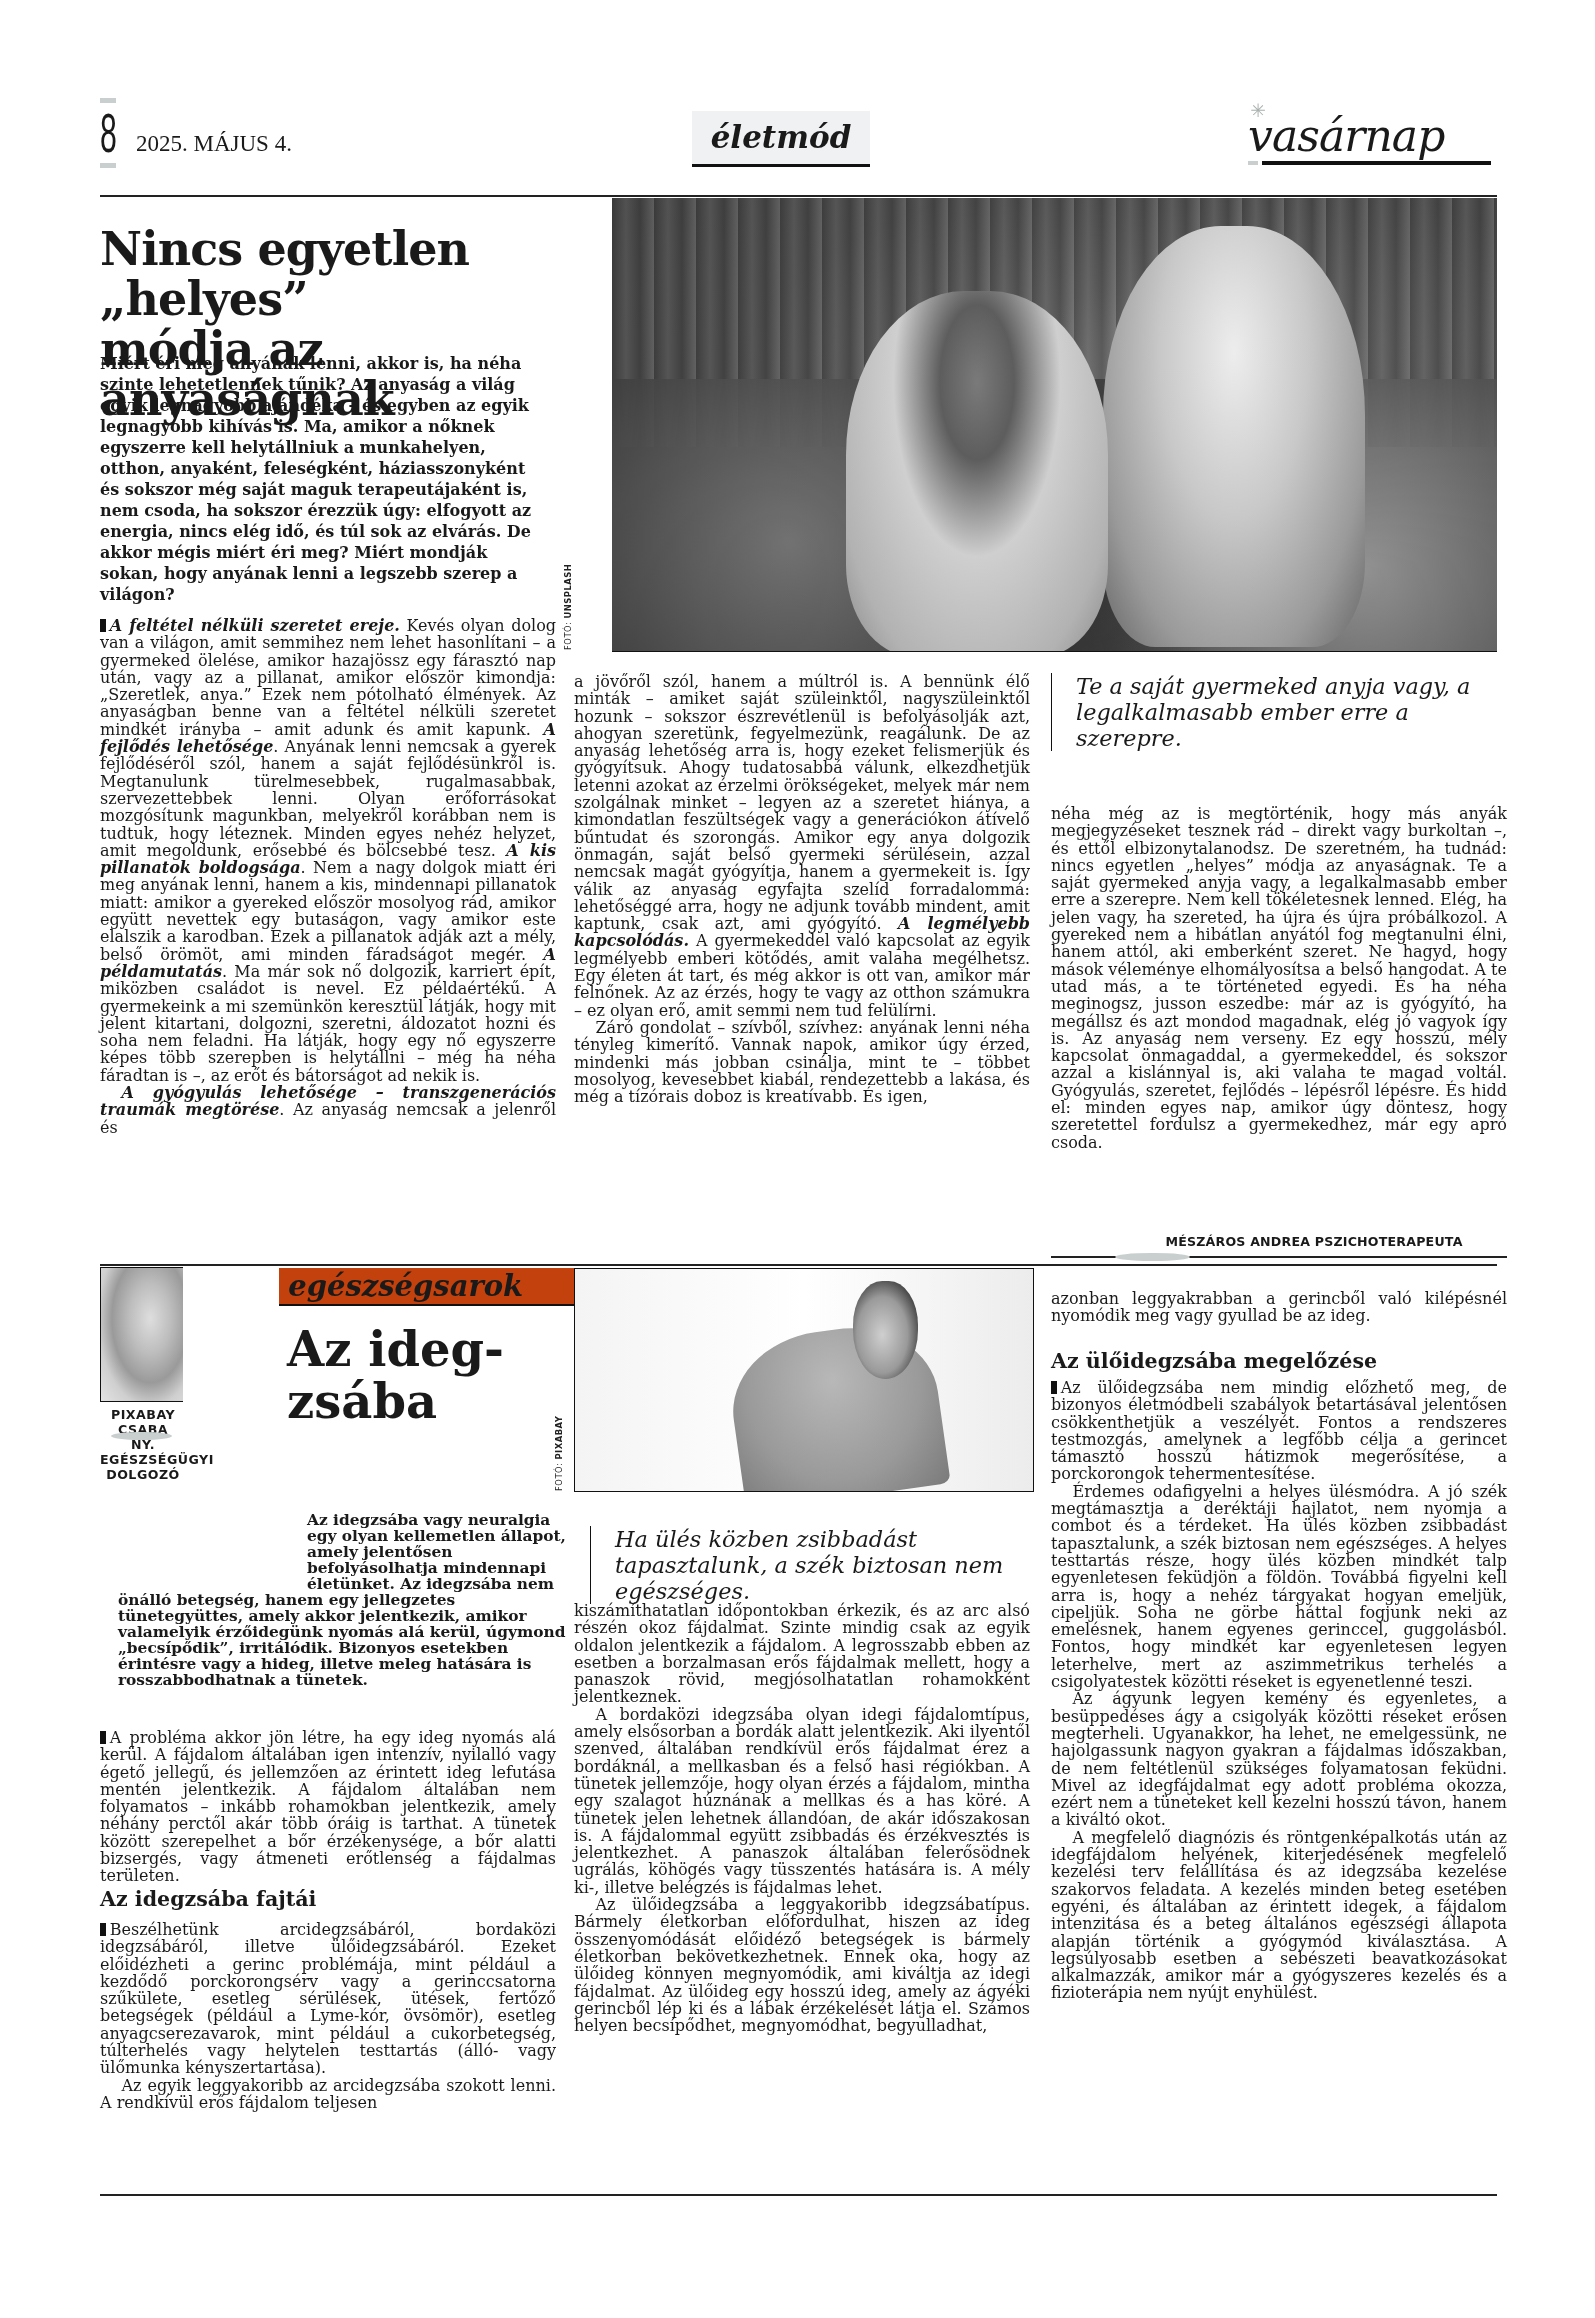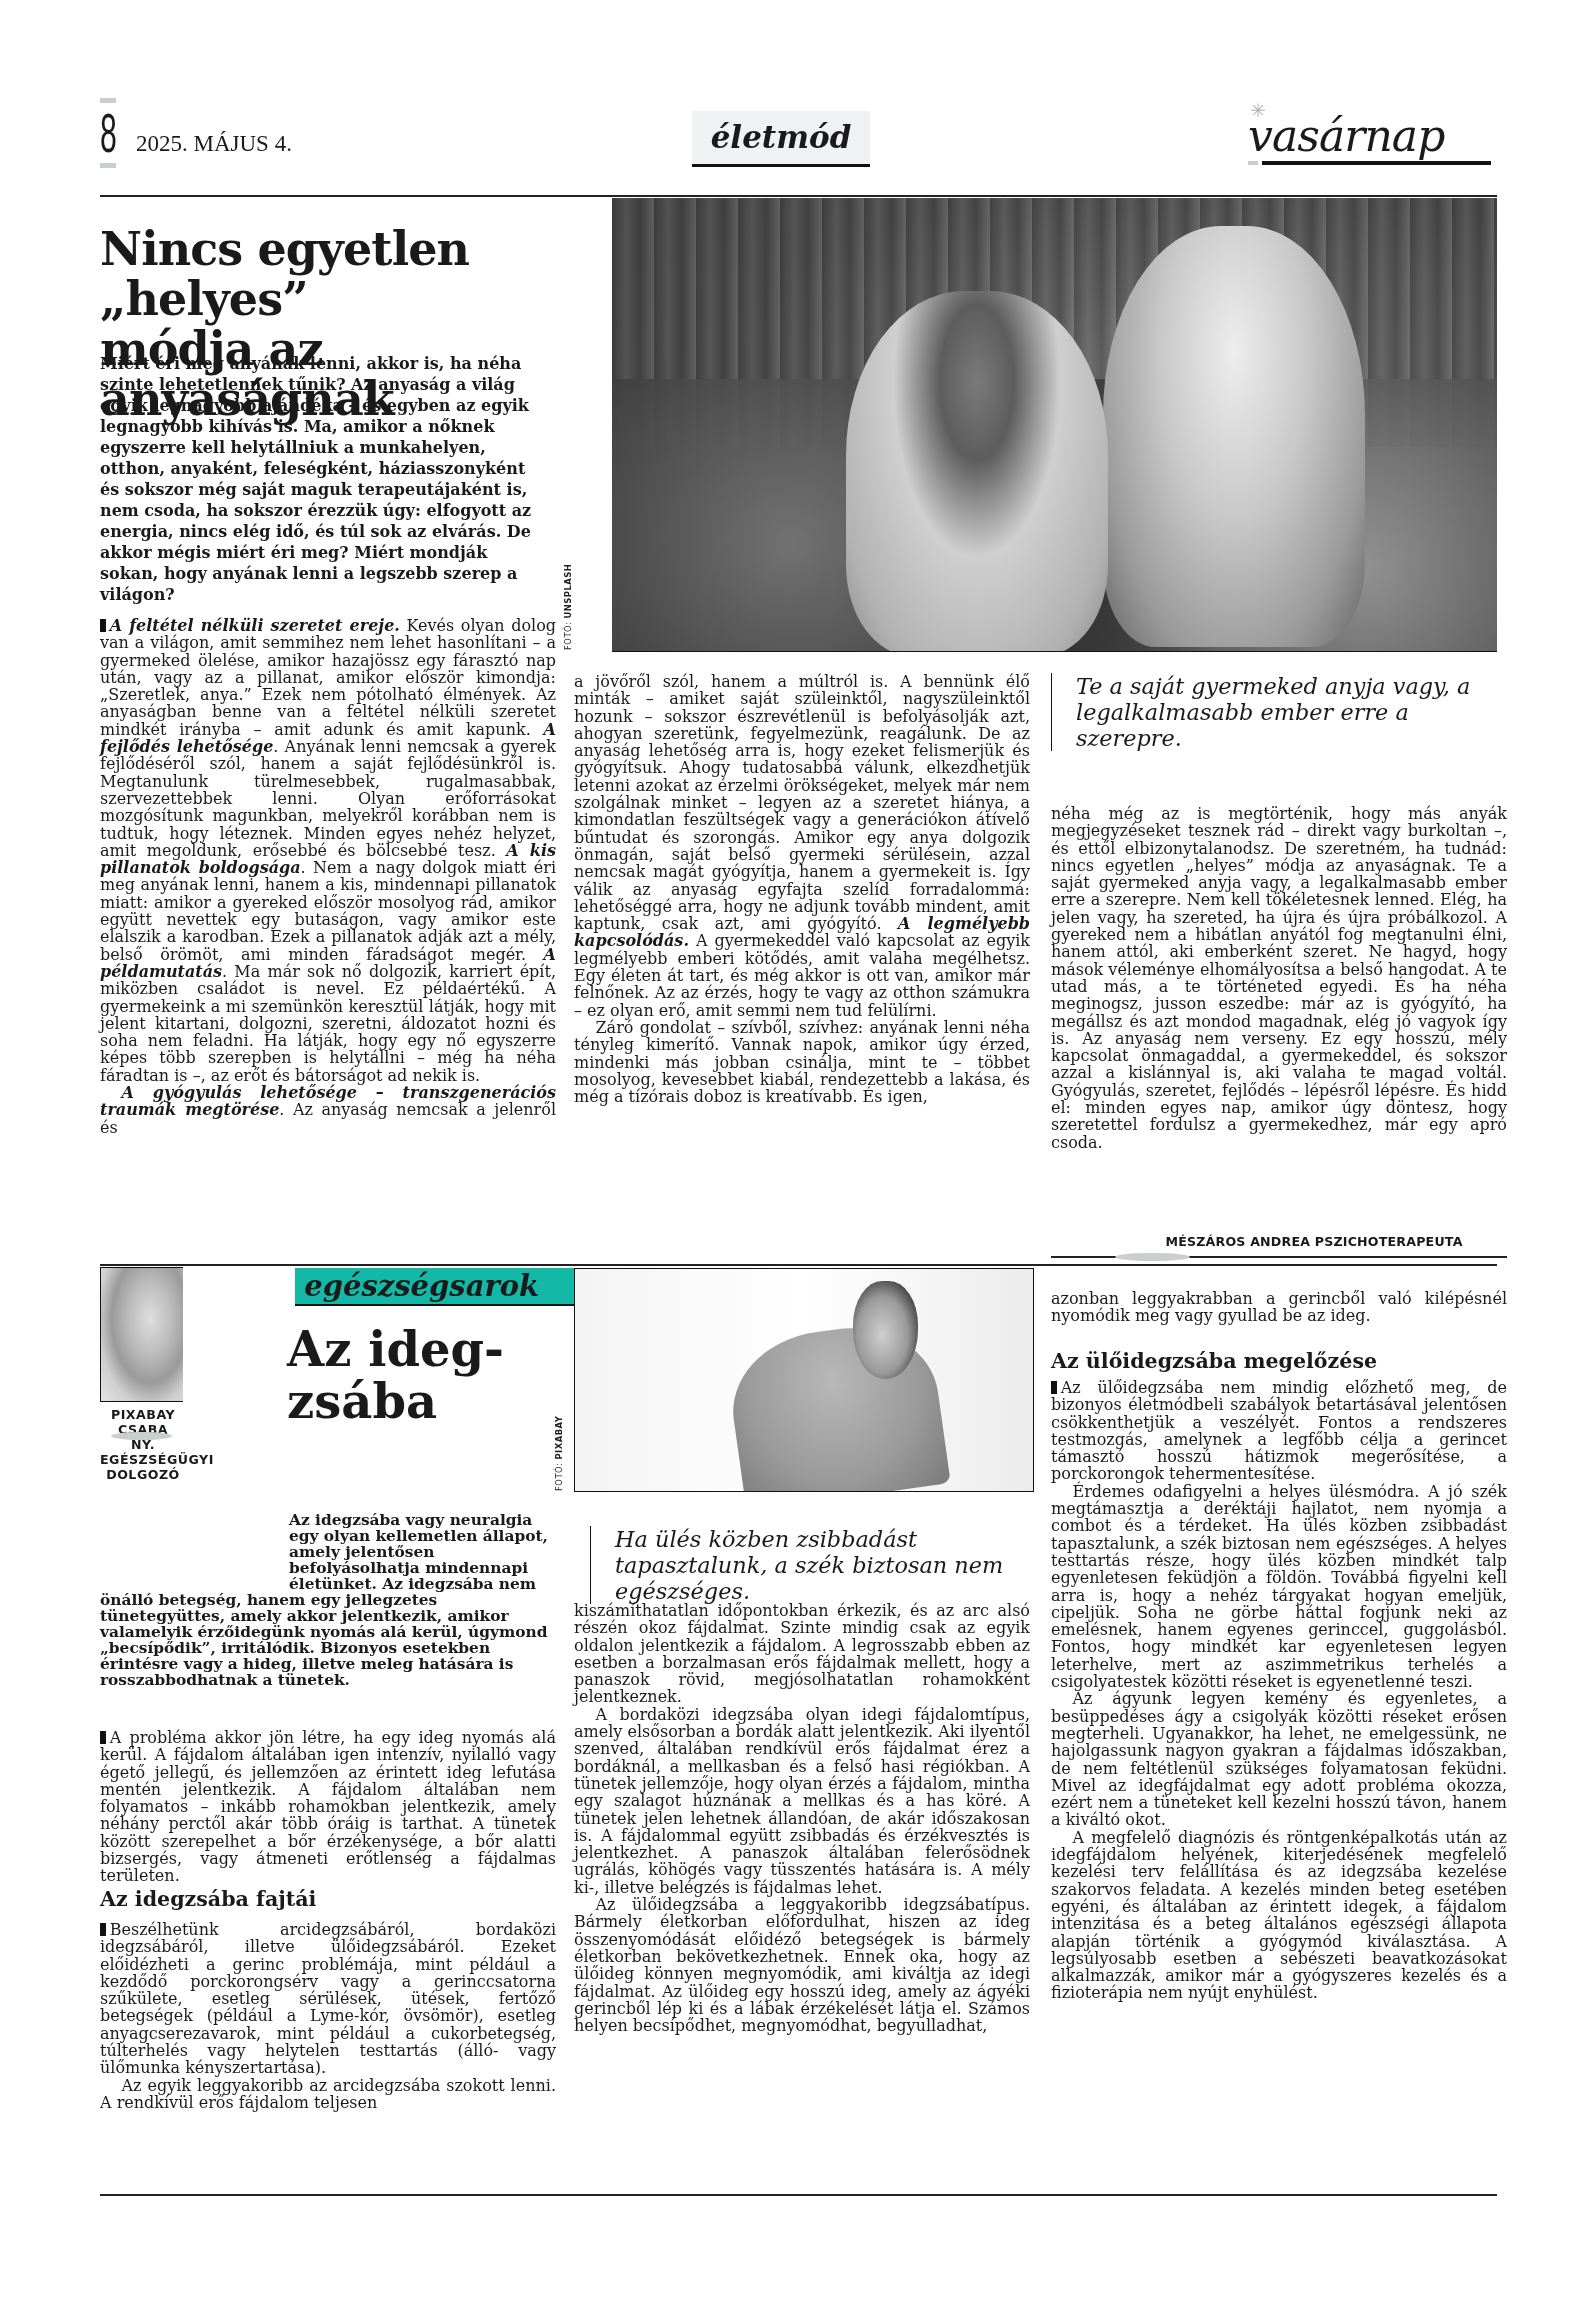--- a/index.html
+++ b/index.html
@@ -62,21 +62,21 @@
 
   
   .lowrule { left: 100px; top: 1264px; width: 1397px; height: 1.9px; background:#222; }
   .author-photo { left: 100px; top: 1267px; width: 83px; height: 133px; border:1.9px solid #111; box-sizing:content-box;
     width: 81px; }
   .author-photo-inner { position:absolute; left:0; top:0; width:82px; height:133px;
     background: radial-gradient(ellipse at 60% 38%, #dedede 0%, #bdbdbd 30%, #9a9a9a 55%, #cfcfcf 75%, #e4e4e4 100%); }
   .author-caption { left: 100px; top: 1407px; width: 86px; text-align:center; font-family:"DejaVu Sans", sans-serif;
     font-weight:bold; font-size:12.6px; line-height:15px; letter-spacing:0.5px; }
   .author-oval { left: 111px; top: 1432px; width: 61px; height: 8.4px; border-radius:50%; background:#c9cfcf; }
-  .corner { left: 279px; top: 1268px; width: 321px; height: 36px; background:#14b8a6; border-bottom:2.8px solid #111;margin-left:16px; }
+  .corner { left: 279px; top: 1268px; width: 321px; height: 36px; background:#c2410c; border-bottom:2.8px solid #111; }
   .corner span { position:absolute; left:9.3px; top:0; font-family:"DejaVu Serif", serif; font-style:italic; font-weight:bold;
     font-size:29px; line-height:36px; }
   .ht2 { left: 287px; top: 1323px; width: 280px; font-family:"DejaVu Serif", serif; font-weight:bold; font-size:48px; line-height:52px; }
   .lead2 { left: 100px; top: 1390px; width: 456px; font-family:"DejaVu Serif", serif; font-weight:bold; font-size:15.4px; line-height:16px; }
   .lead2 .wrapbox { float:left; width: 189px; height: 65px; }
   .d1 { left: 100px; top: 1729px; width: 456px; }
   .subhead { font-family:"DejaVu Serif", serif; font-weight:bold; font-size:20.6px; line-height:23.4px; }
   .sh1 { left: 100px; top: 1888px; }
   .d1b { left: 100px; top: 1921px; width: 456px; }
   .photo3 { left: 574px; top: 1268px; width: 460px; height: 224px; border:1.9px solid #111; box-sizing:border-box; overflow:hidden;
@@ -166,21 +166,21 @@
 <div class="abs author-oval"></div>
 
 <div class="abs corner">
   <span>egészségsarok</span>
 </div>
 <h2 class="abs ht2" style="margin:0">
   <span>Az ideg-</span><br>
   <span>zsába</span>
 </h2>
 <div class="abs lead2" style="top:1505px; left:287px; width:266px;"></div>
-<div class="abs lead2" style="top:1512px;">
+<div class="abs lead2" style="top:1512px;margin-left:18px;">
   <div class="wrapbox"></div>
   <span>Az idegzsába vagy neuralgia egy olyan kellemetlen állapot, amely jelentősen befolyásolhatja mindennapi életünket. Az idegzsába nem önálló betegség, hanem egy jellegzetes tünetegyüttes, amely akkor jelentkezik, amikor valamelyik érzőidegünk nyomás alá kerül, úgymond „becsípődik”, irritálódik. Bizonyos esetekben érintésre vagy a hideg, illetve meleg hatására is rosszabbodhatnak a tünetek.</span>
 </div>
 
 <div class="abs col d1">
   <p><span class="sb"></span><span>A probléma akkor jön létre, ha egy ideg nyomás alá kerül. A fájdalom általában igen intenzív, nyilalló vagy égető jellegű, és jellemzően az érintett ideg lefutása mentén jelentkezik. A fájdalom általában nem folyamatos – inkább rohamokban jelentkezik, amely néhány perctől akár több óráig is tarthat. A tünetek között szerepelhet a bőr érzékenysége, a bőr alatti bizsergés, vagy átmeneti erőtlenség a fájdalmas területen.</span></p>
 </div>
 <div class="abs subhead sh1">Az idegzsába fajtái</div>
 <div class="abs col d1b">
   <p><span class="sb"></span><span>Beszélhetünk arcidegzsábáról, bordaközi idegzsábáról, illetve ülőidegzsábáról. Ezeket előidézheti a gerinc problémája, mint például a kezdődő porckorongsérv vagy a gerinccsatorna szűkülete, esetleg sérülések, ütések, fertőző betegségek (például a Lyme-kór, övsömör), esetleg anyagcserezavarok, mint például a cukorbetegség, túlterhelés vagy helytelen testtartás (álló- vagy ülőmunka kényszertartása).</span></p>

